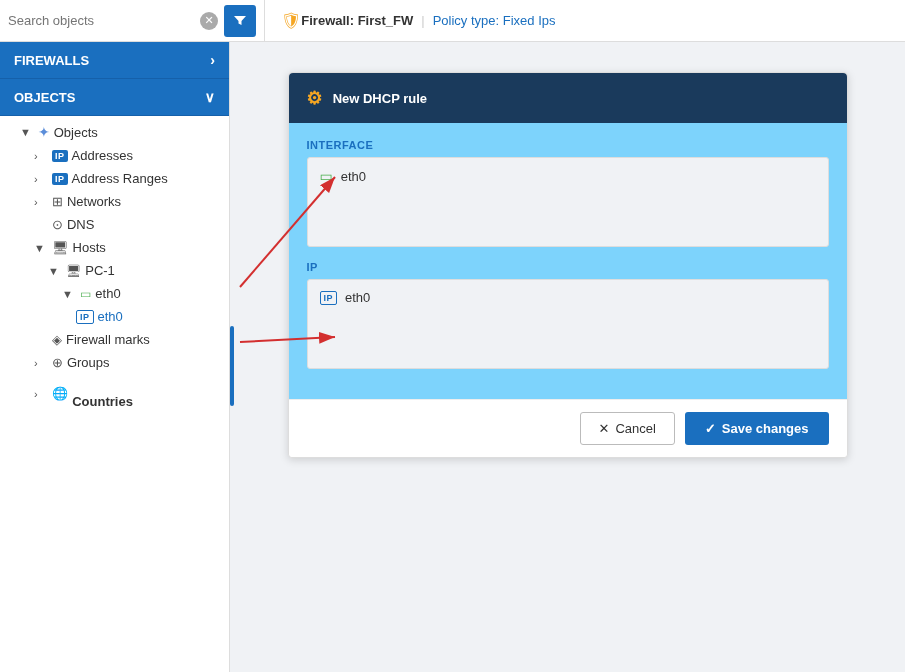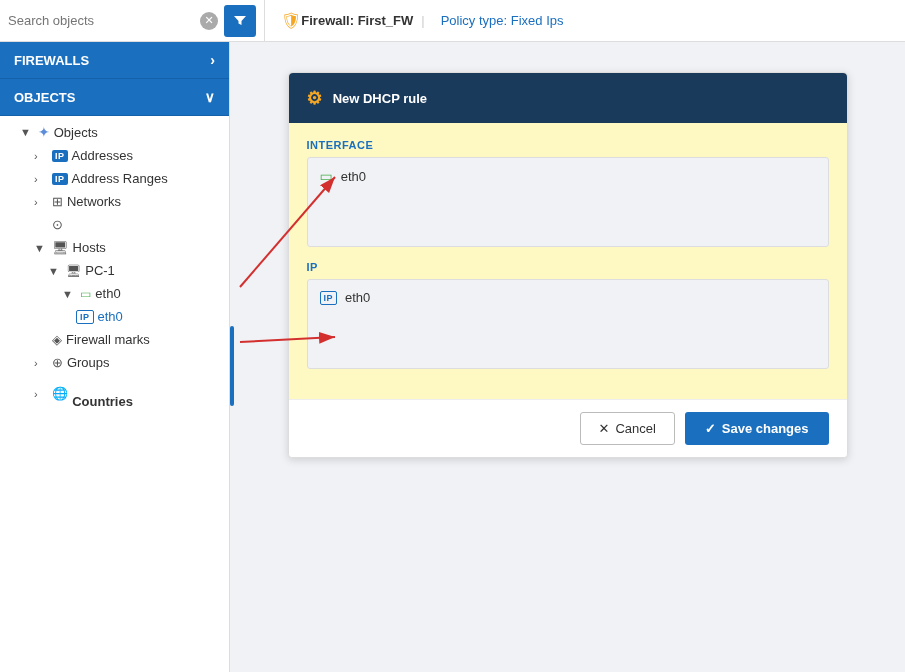--- a/index.html
+++ b/index.html
@@ -61,21 +61,21 @@
       flex: 1;
       height: 100%;
       background: #fff;
     }
     .breadcrumb-firewall {
       display: flex; align-items: center; gap: 6px;
       font-weight: 600;
       color: #333;
     }
     .breadcrumb-sep { color: #ccc; margin: 0 8px; }
-    .breadcrumb-policy { color: #1a6fbf; margin-left: 8px; }
+    .breadcrumb-policy { color: #1a6fbf; }
 
     
     .main-layout {
       display: flex;
       flex: 1;
       overflow: hidden;
     }
 
     
     .sidebar {
@@ -170,21 +170,21 @@
       border-radius: 4px 4px 0 0;
       font-size: 16px;
       font-weight: 600;
     }
     .dialog-header-icon {
       color: #f5a623;
       font-size: 18px;
     }
     .dialog-body {
       padding: 16px 18px;
-      background: #fef9c3;
+      background: #7dd3fc;
     }
     .field-section { margin-bottom: 14px; }
     .field-label {
       color: #1a6fbf;
       font-size: 11px;
       font-weight: 600;
       letter-spacing: 0.5px;
       margin-bottom: 6px;
       text-transform: uppercase;
     }
@@ -314,20 +314,21 @@
 
       <div class="tree-item indent-2">
         <span class="expand-icon">›</span>
         <span style="color:#555;font-size:13px;">⊞</span>
         <span class="item-label">Networks</span>
       </div>
 
       <div class="tree-item indent-2">
         <span class="expand-icon"></span>
         <span style="color:#555;font-size:13px;">⊙</span>
+        <span class="item-label">DNS</span>
       </div>
 
       <div class="tree-item indent-2">
         <span class="expand-icon">▼</span>
         <span style="color:#555;font-size:13px;">🖥</span>
         <span class="item-label">Hosts</span>
       </div>
 
       <div class="tree-item indent-3">
         <span class="expand-icon">▼</span>

